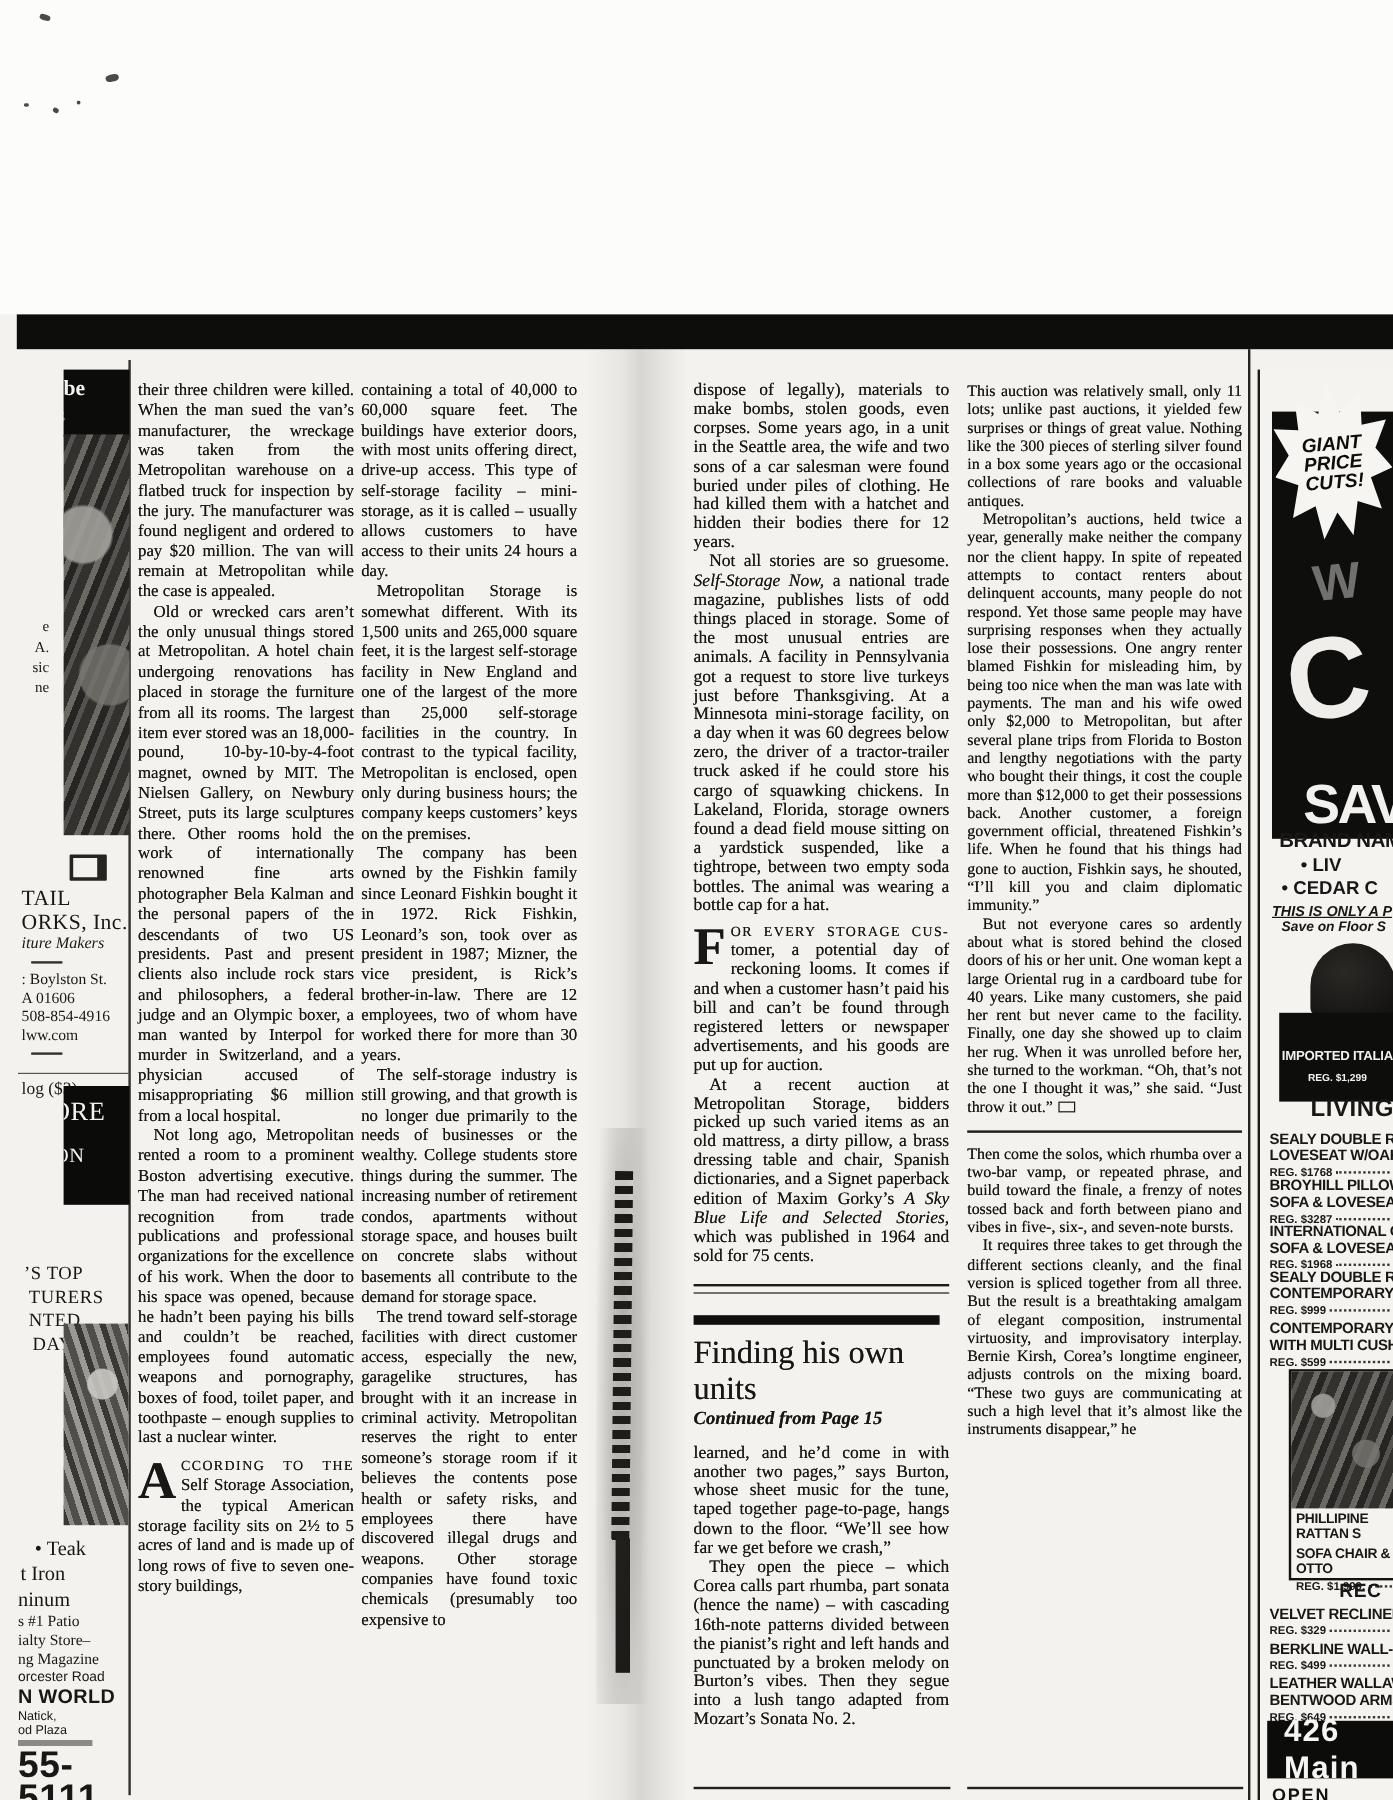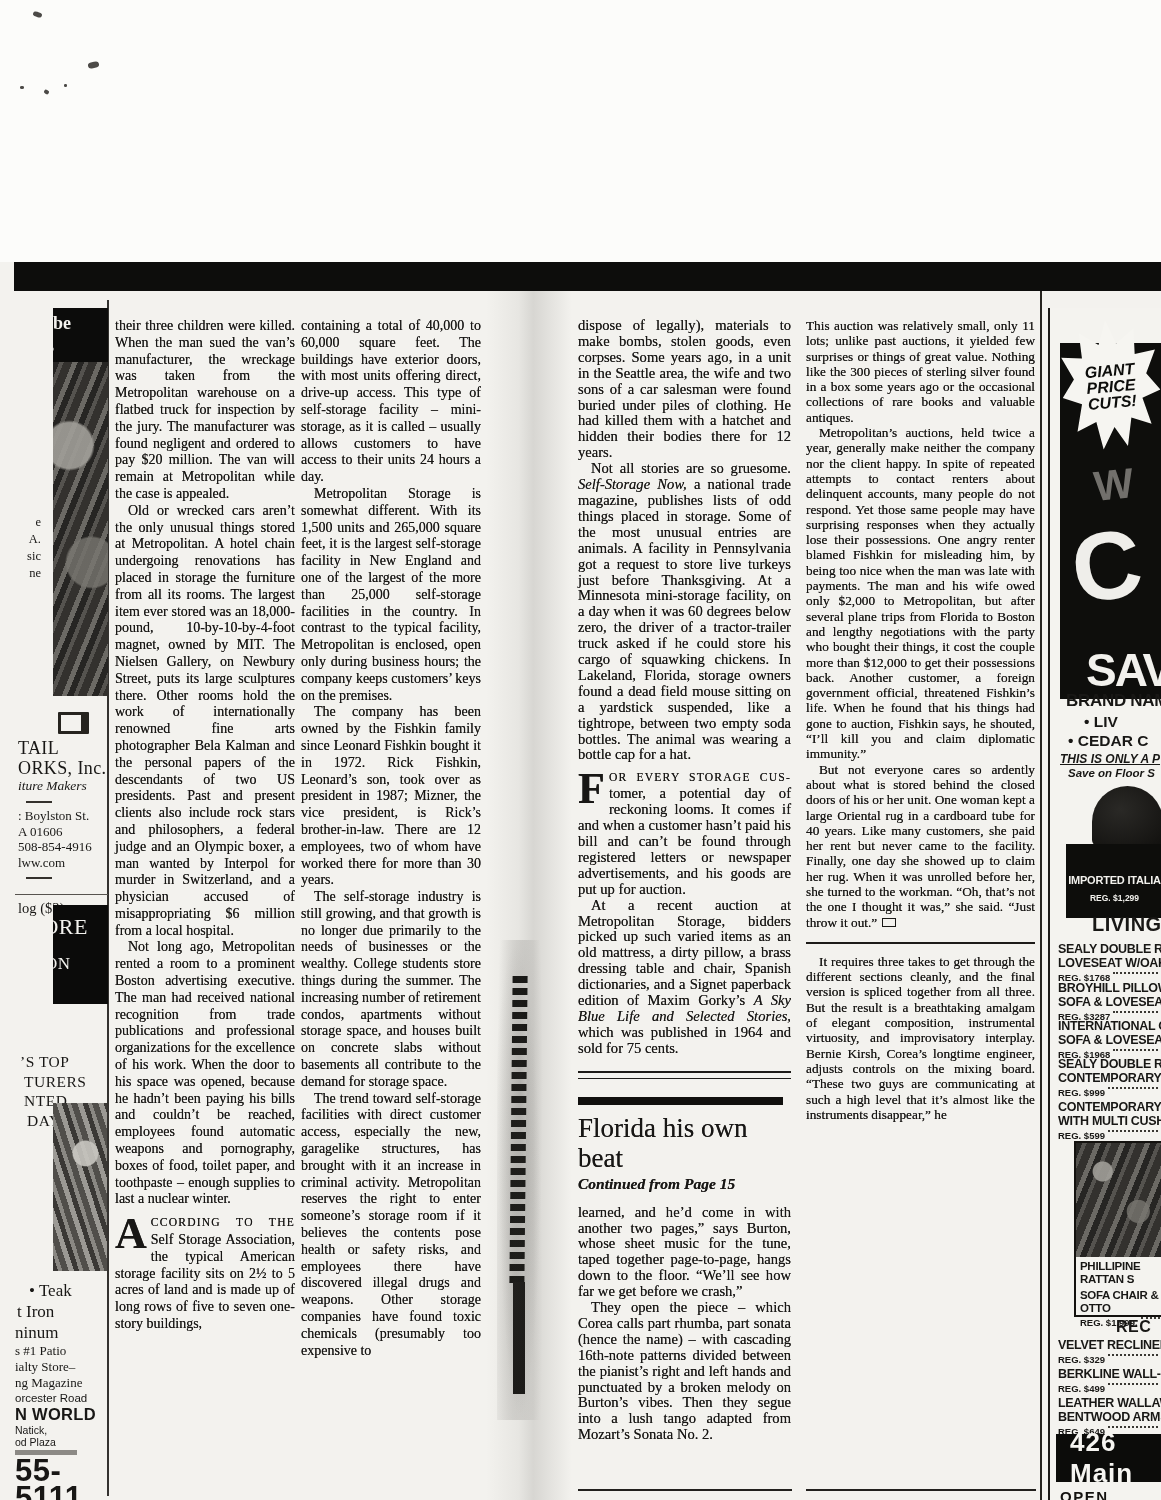--- a/index.html
+++ b/index.html
@@ -108,21 +108,21 @@
   .rb3{font-weight:bold;font-style:italic;font-size:12px;line-height:15px;text-decoration:underline;padding-left:6px;margin-top:2px}
   .rb4{font-weight:bold;font-style:italic;font-size:11.5px;line-height:13px;padding-left:14px}
   .sofa-blob{left:42px;top:478px;width:71px;height:60px;background:radial-gradient(ellipse at 40% 40%,#2a2926,#11100e);
              border-radius:50% 50% 8% 8%/60% 60% 10% 10%}
   .sofa-box{left:16px;top:536px;width:97px;height:74px;background:#0d0d0b;color:#f2f1ed;text-align:center}
   .sb1{font-weight:bold;font-size:11px;margin-top:30px;letter-spacing:-.2px}
   .sb2{font-size:8.5px;margin-top:7px;font-weight:bold}
   .rliving{left:42px;top:605px;font-weight:bold;font-size:20px;letter-spacing:.5px}
   .ritem{left:8px;width:150px}
   .rin{font-weight:bold;font-size:12.5px;line-height:14px;letter-spacing:-.3px}
-  .reg{display:flex;align-items:flex-start;font-weight:bold;font-size:9.5px;line-height:12px;margin-top:2px;width:100px}
+  .reg{display:flex;align-items:center;font-weight:bold;font-size:9.5px;line-height:12px;margin-top:2px;width:100px}
   .dots{flex:1;border-bottom:2px dotted #3a3833;margin:0 0 2px 3px}
   .rattan{left:24px;top:833px;width:89px;height:172px;border:2px solid #14120f;background:#f4f3ef}
   .rattan .photo{width:100%;height:114px}
   .rc1{font-weight:bold;font-size:11.5px;line-height:13px;letter-spacing:-.3px;margin:3px 0 0 4px}
   .rattan .reg{margin-left:4px}
   .rrec{left:66px;top:1010px;font-weight:bold;font-size:16px;letter-spacing:.5px}
   .main426{left:6px;top:1126px;width:107px;height:48px;background:#0c0c0a;display:flex;align-items:center}
   .main426 span{color:#f6f5f1;font-weight:bold;font-size:26px;letter-spacing:1px;padding-left:14px}
   .ropen{left:10px;top:1180px;font-weight:bold;font-size:15px;letter-spacing:1.5px;color:#14120f}
 </style>
@@ -222,31 +222,32 @@
   <div class="col c34" id="col3">
     <p>dispose of legally), materials to make bombs, stolen goods, even corpses. Some years ago, in a unit in the Seattle area, the wife and two sons of a car salesman were found buried under piles of clothing. He had killed them with a hatchet and hidden their bodies there for 12 years.</p>
     <p class="ind"><span>Not all stories are so gruesome. </span><span class="it">Self-Storage Now,</span><span> a national trade magazine, publishes lists of odd things placed in storage. Some of the most unusual entries are animals. A facility in Pennsylvania got a request to store live turkeys just before Thanksgiving. At a Minnesota mini-storage facility, on a day when it was 60 degrees below zero, the driver of a tractor-trailer truck asked if he could store his cargo of squawking chickens. In Lakeland, Florida, storage owners found a dead field mouse sitting on a yardstick suspended, like a tightrope, between two empty soda bottles. The animal was wearing a bottle cap for a hat.</span></p>
     <p class="dc-p">
       <span class="dropcap">F</span><span class="lead">OR EVERY STORAGE CUS-</span><span>tomer, a potential day of reckoning looms. It comes if and when a customer hasn’t paid his bill and can’t be found through registered letters or newspaper advertisements, and his goods are put up for auction.</span>
     </p>
     <p class="ind"><span>At a recent auction at Metropolitan Storage, bidders picked up such varied items as an old mattress, a dirty pillow, a brass dressing table and chair, Spanish dictionaries, and a Signet paperback edition of Maxim Gorky’s </span><span class="it">A Sky Blue Life and Selected Stories,</span><span> which was published in 1964 and sold for 75 cents.</span></p>
 
     <div class="dblrule"></div>
     <div class="secbar"></div>
-    <h2 class="beat-h" style="margin:0">Florida his own beat</h2>
+    <h2 class="beat-h" style="margin:0">Finding his own units</h2>
     <p class="beat-c">Continued from Page 15</p>
     <p>learned, and he’d come in with another two pages,” says Burton, whose sheet music for the tune, taped together page-to-page, hangs down to the floor. “We’ll see how far we get before we crash,”</p>
     <p class="ind">They open the piece – which Corea calls part rhumba, part sonata (hence the name) – with cascading 16th-note patterns divided between the pianist’s right and left hands and punctuated by a broken melody on Burton’s vibes. Then they segue into a lush tango adapted from Mozart’s Sonata No. 2.</p>
   </div>
 
   <div class="col c34" id="col4">
     <p>This auction was relatively small, only 11 lots; unlike past auctions, it yielded few surprises or things of great value. Nothing like the 300 pieces of sterling silver found in a box some years ago or the occasional collections of rare books and valuable antiques.</p>
     <p class="ind">Metropolitan’s auctions, held twice a year, generally make neither the company nor the client happy. In spite of repeated attempts to contact renters about delinquent accounts, many people do not respond. Yet those same people may have surprising responses when they actually lose their possessions. One angry renter blamed Fishkin for misleading him, by being too nice when the man was late with payments. The man and his wife owed only $2,000 to Metropolitan, but after several plane trips from Florida to Boston and lengthy negotiations with the party who bought their things, it cost the couple more than $12,000 to get their possessions back. Another customer, a foreign government official, threatened Fishkin’s life. When he found that his things had gone to auction, Fishkin says, he shouted, “I’ll kill you and claim diplomatic immunity.”</p>
     <p class="ind"><span>But not everyone cares so ardently about what is stored behind the closed doors of his or her unit. One woman kept a large Oriental rug in a cardboard tube for 40 years. Like many customers, she paid her rent but never came to the facility. Finally, one day she showed up to claim her rug. When it was unrolled before her, she turned to the workman. “Oh, that’s not the one I thought it was,” she said. “Just throw it out.”</span><span class="endmark"></span></p>
     <div class="rule"></div>
+    <p>Then come the solos, which rhumba over a two-bar vamp, or repeated phrase, and build toward the finale, a frenzy of notes tossed back and forth between piano and vibes in five-, six-, and seven-note bursts.</p>
     <p class="ind">It requires three takes to get through the different sections cleanly, and the final version is spliced together from all three. But the result is a breathtaking amalgam of elegant composition, instrumental virtuosity, and improvisatory interplay. Bernie Kirsh, Corea’s longtime engineer, adjusts controls on the mixing board. “These two guys are communicating at such a high level that it’s almost like the instruments disappear,” he</p>
   </div>
 </main>
 
 <div class="abs sprocket"></div>
 <div class="abs sprocket-solid"></div>
 <div class="abs smudge"></div>
 <div class="abs brule brule3"></div>
 <div class="abs brule brule4"></div>
 

